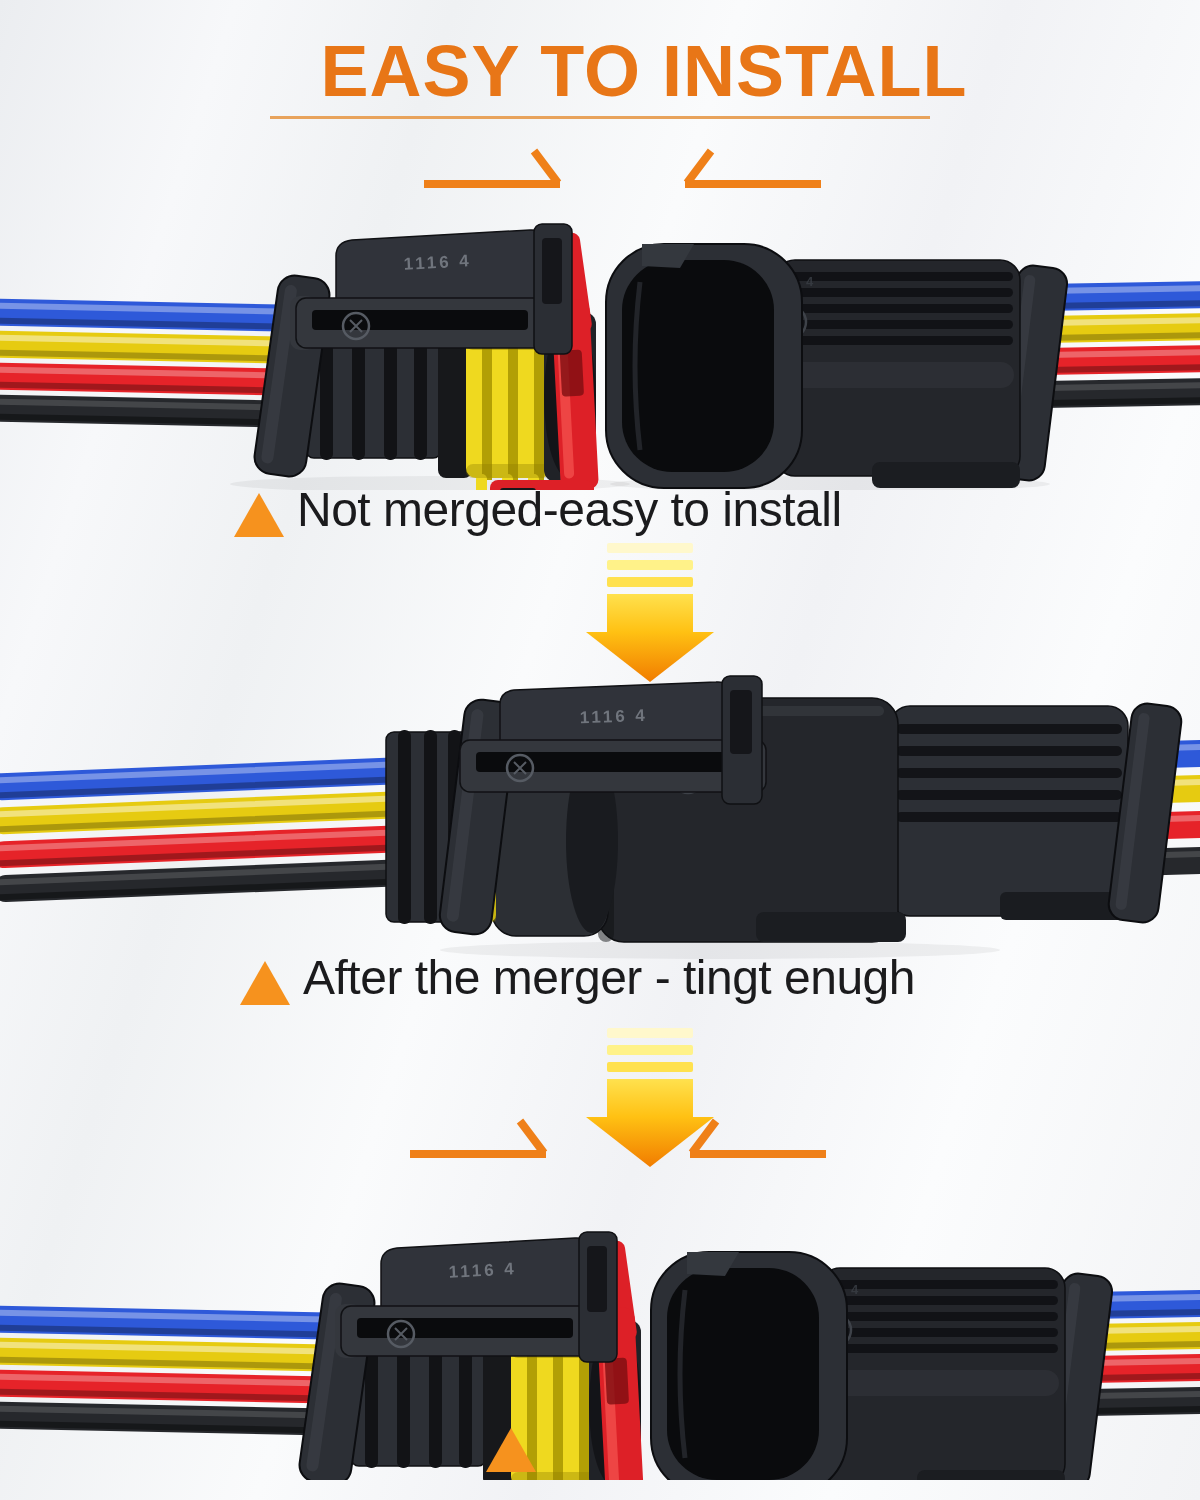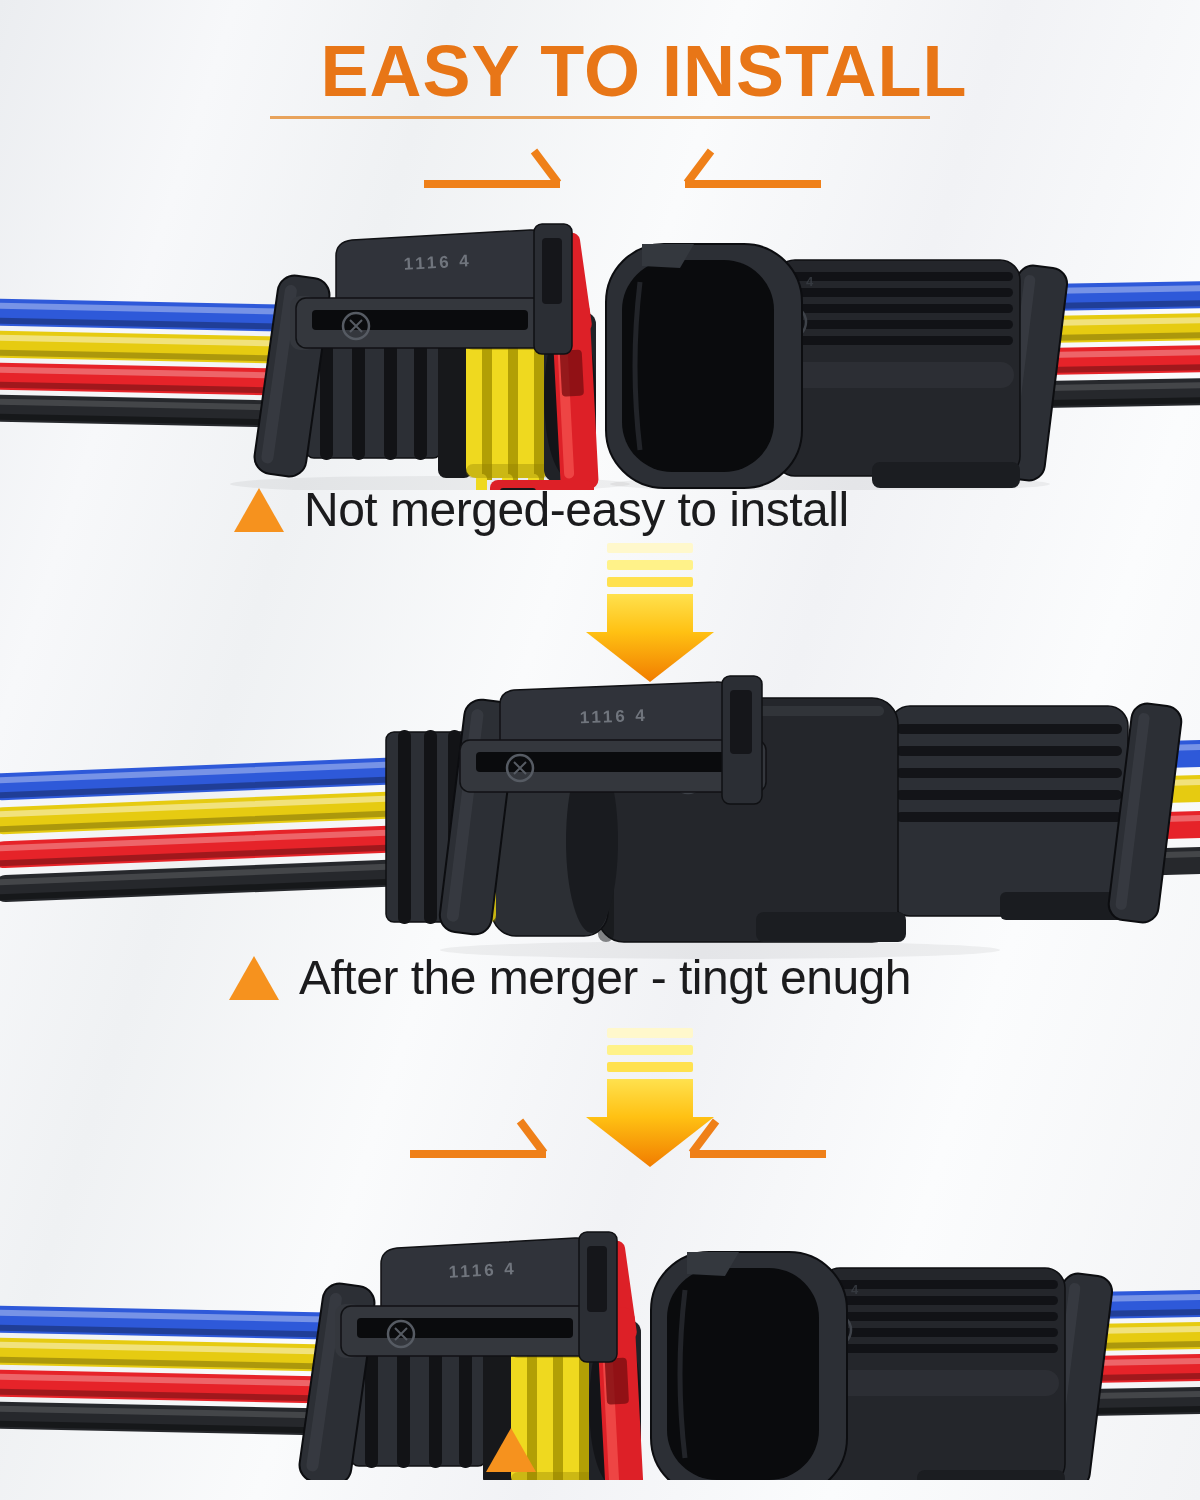--- a/index.html
+++ b/index.html
@@ -17,21 +17,21 @@
     padding-left:44px;
   }
   .title-underline{
     top:116px;left:50%;transform:translateX(-50%);
     width:660px;height:3px;background:var(--underline-orange,#E8A35C);
   }
   
   .bracket{width:140px;height:40px;}
   .bracket path{stroke:var(--bracket-orange,#EF8019);stroke-width:8;fill:none;}
   
-  .caption{display:flex;align-items:center;gap:20px;}
+  .caption{display:flex;align-items:flex-end;gap:13px;}
   .tri{
     width:0;height:0;flex:none;
     border-left:25px solid transparent;border-right:25px solid transparent;
     border-bottom:44px solid var(--bullet-orange,#F6921E);
   }
   .cap-text{
     font-size:48px;font-weight:400;letter-spacing:-0.5px;
     color:var(--caption-color,#1B1B1D);white-space:nowrap;
   }
   
@@ -323,21 +323,21 @@
         <g>
           <circle cx="520" cy="108" r="13" fill="none" stroke="#565b63" stroke-width="2.5"></circle>
           <path d="M514,102 l12,12 M526,102 l-12,12" stroke="#565b63" stroke-width="2" fill="none"></path>
         </g>
         <rect x="722" y="16" width="40" height="128" rx="8" fill="#2b2e34" stroke="#0f1013" stroke-width="1.5"></rect>
         <rect x="730" y="30" width="22" height="64" rx="4" fill="#15161a"></rect>
       </g>
     </g>
   </svg>
 
-  <div class="abs caption" style="top:950px;left:229px;">
+  <div class="abs caption" style="top:950px;left:240px;">
     <span class="tri"></span>
     <span class="cap-text">After the merger - tingt enugh</span>
   </div>
 
   <div class="abs down-arrow" style="top:1028px;left:586px;">
     <span class="bar b1"></span>
       <span class="bar b2"></span>
       <span class="bar b3"></span>
     <span class="shaft"></span>
       <span class="head"></span>

